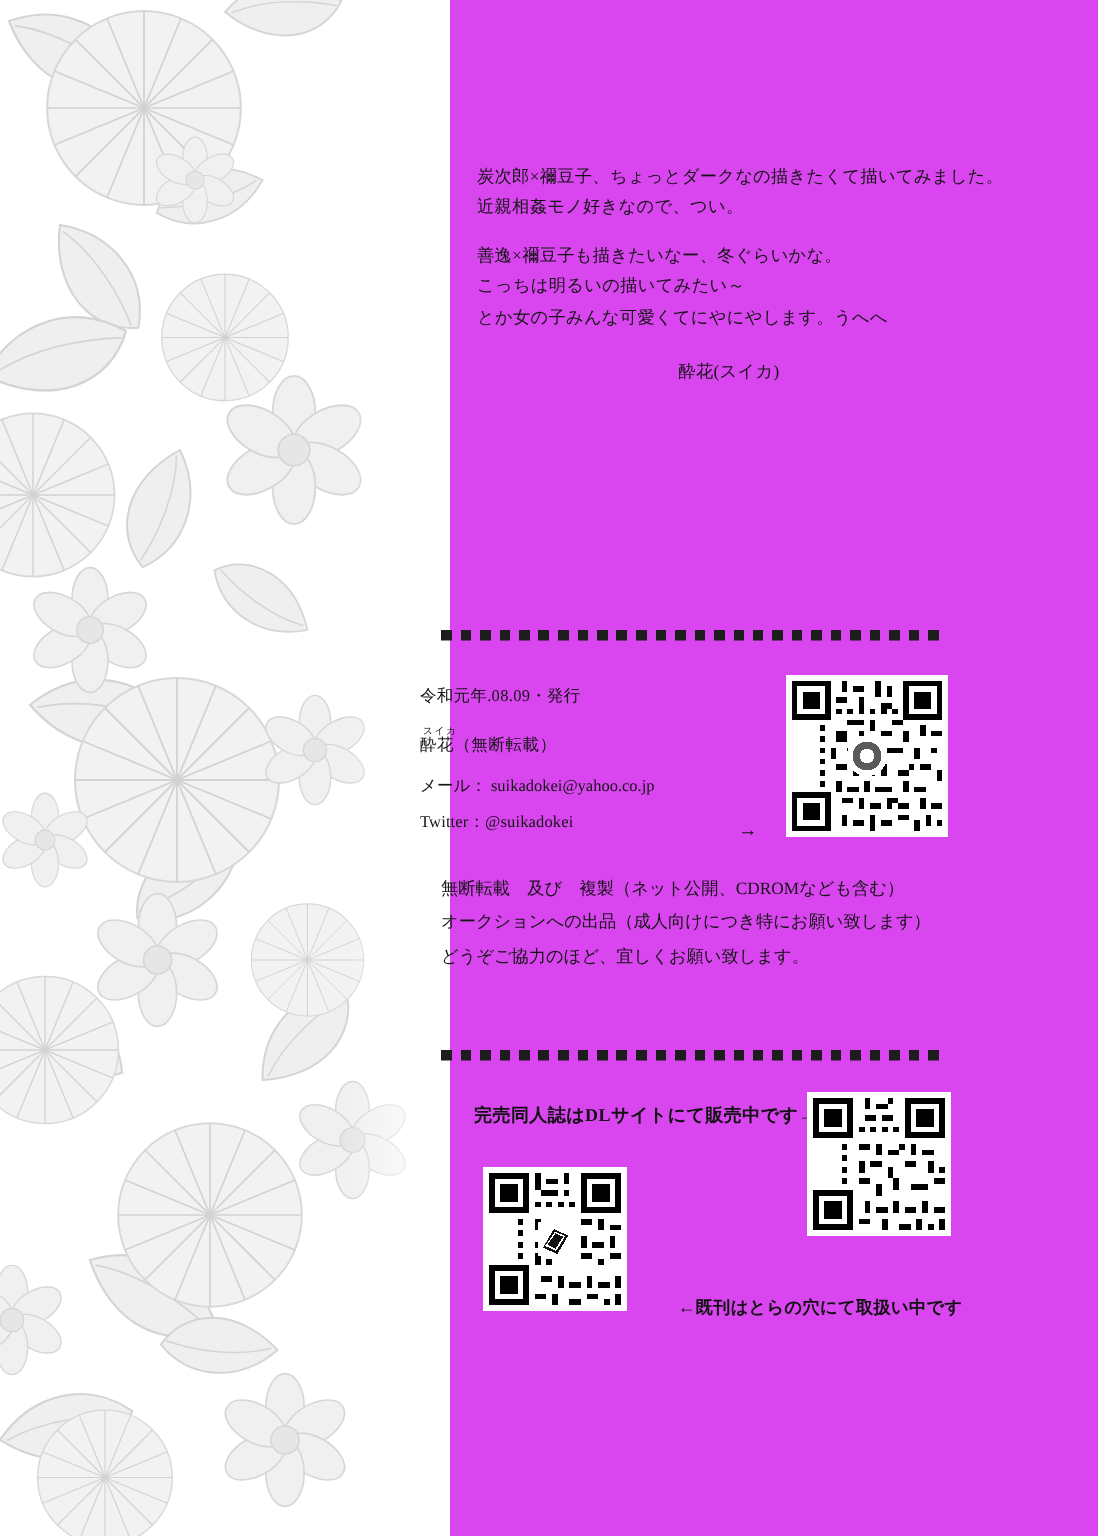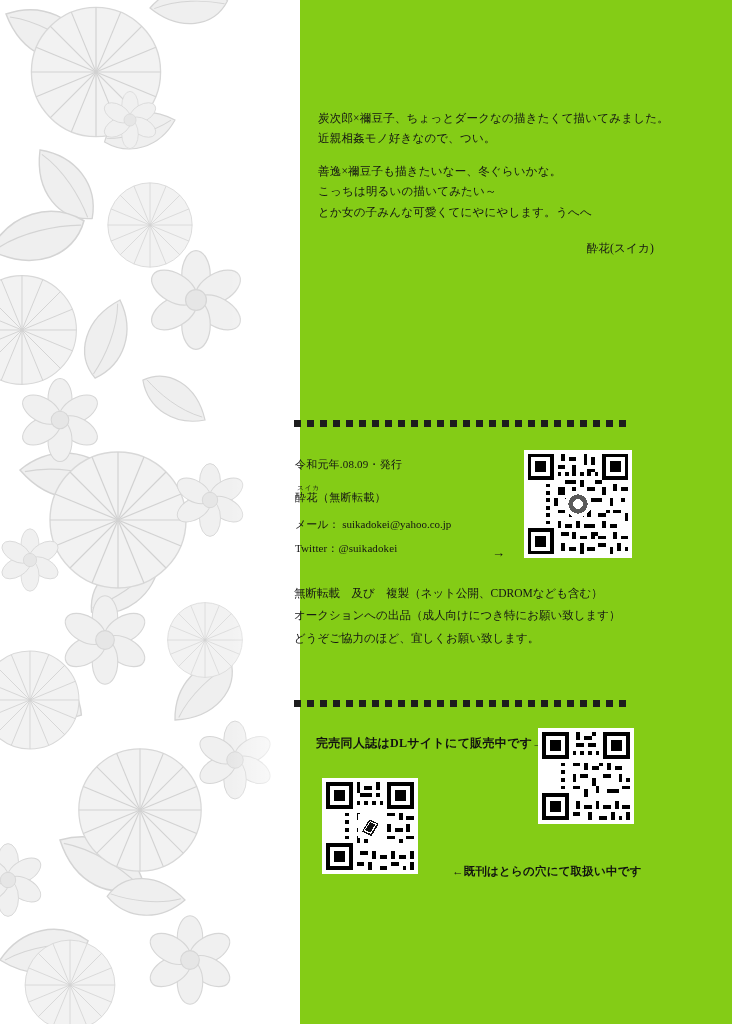--- a/index.html
+++ b/index.html
@@ -9,21 +9,21 @@
   }
   body {
     font-family: "Liberation Serif", "DejaVu Serif", serif;
     color: #1a1a1a;
   }
   #page {
     position: relative;
     width: 732px;
     height: 1024px;
     overflow: hidden;
-    background: #84cc16;
+    background: #d946ef;
   }
 
   
   .floral-layer {
     position: absolute;
     left: 0;
     top: 0;
     width: 300px;
     height: 1024px;
     pointer-events: none;
@@ -38,21 +38,21 @@
     width: 360px;
     font-size: 11.5px;
     line-height: 1.75;
     letter-spacing: 0.2px;
     color: #141414;
   }
   .afterword p { margin: 0; }
   .afterword .gap { height: 13px; }
   .signature {
     margin-top: 16px;
-    text-align: right;
+    text-align: center;
     padding-right: 24px;
     font-size: 11.5px;
   }
 
   .title-credit {
     position: absolute;
     left: 318px;
     top: 358px;
     width: 364px;
     text-align: center;
@@ -71,21 +71,21 @@
       #1d1d1d 0px, #1d1d1d 7px,
       transparent 7px, transparent 13px
     );
   }
   #rule-1 { left: 294px; top: 420px; width: 338px; }
   #rule-2 { left: 294px; top: 700px; width: 338px; }
 
   
   .colophon {
     position: absolute;
-    left: 295px;
+    left: 280px;
     top: 456px;
     width: 230px;
     font-size: 11px;
     line-height: 1.55;
     color: #141414;
   }
   .colophon .row { margin-bottom: 6px; }
   .colophon .pub { margin-bottom: 11px; letter-spacing: 0.2px; }
   .colophon .ruby-wrap {
     position: relative;

